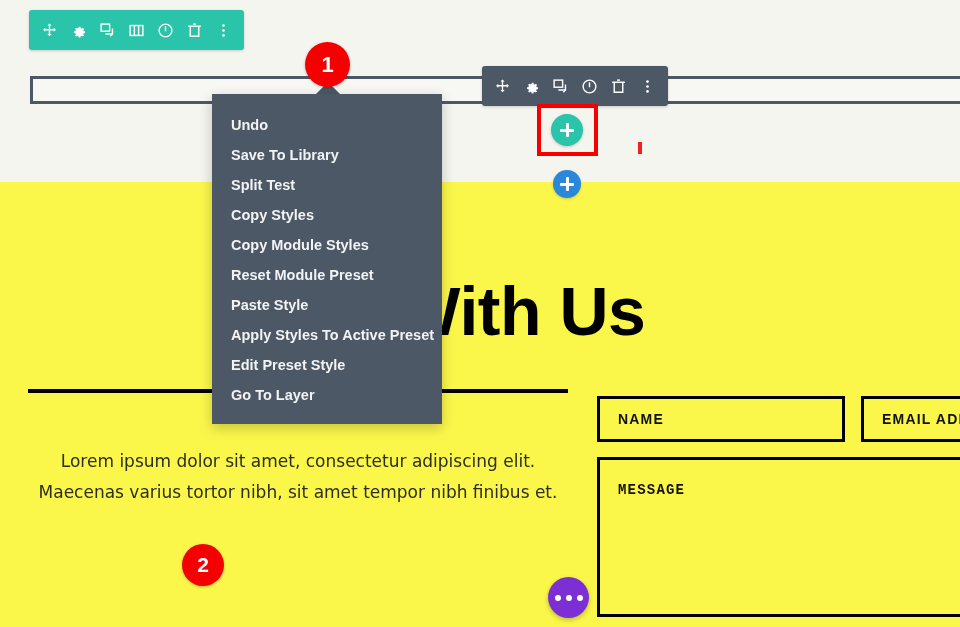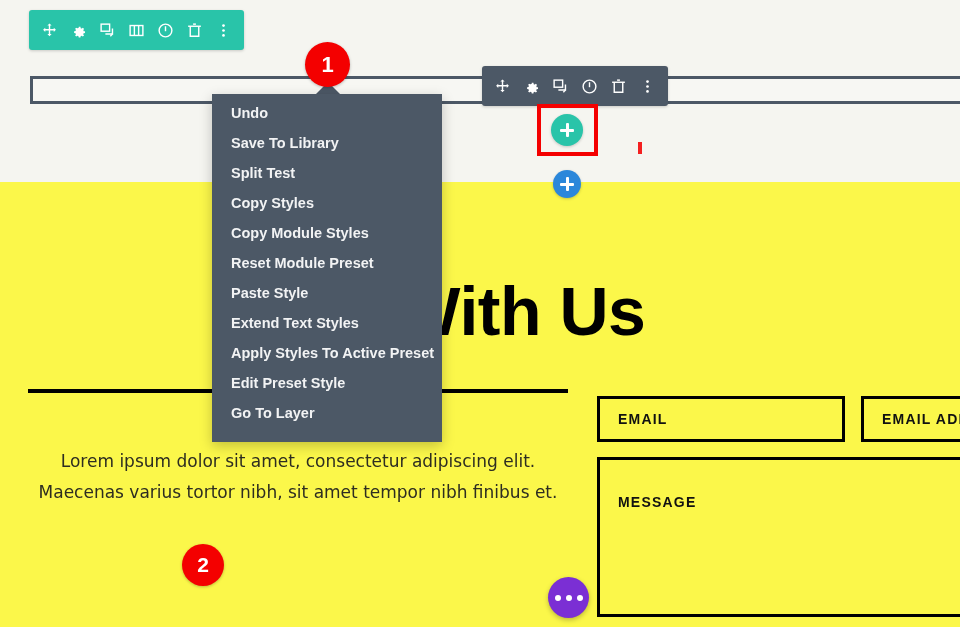--- a/index.html
+++ b/index.html
@@ -58,21 +58,21 @@
     display: flex; align-items: center;
   }
   .field-label {
     font-size: 14px; font-weight: 700; letter-spacing: 1.2px;
     color: #111; padding-left: 18px;
   }
   .field-name  { left: 597px; top: 396px; width: 248px; height: 46px; }
   .field-email { left: 861px; top: 396px; width: 248px; height: 46px; }
   .field-msg   { left: 597px; top: 457px; width: 512px; height: 160px;
                  align-items: flex-start; }
-  .field-msg .field-label { padding-top: 34px; }
+  .field-msg .field-label { padding-top: 22px; font-family: Liberation Mono, monospace; }
 
   
   .toolbar {
     position: absolute;
     display: flex; align-items: center;
     border-radius: 3px;
     padding: 0 6px;
     box-shadow: 0 1px 3px rgba(0,0,0,.18);
   }
   .toolbar.teal { left: 29px; top: 10px; height: 40px; background: #29c4a9; }
@@ -121,21 +121,21 @@
     cursor: pointer;
   }
   .purple-fab i {
     width: 6px; height: 6px; border-radius: 50%; background: #fff; display: block;
   }
 
   
   .ctx-menu {
     position: absolute; left: 212px; top: 94px; width: 230px;
     background: #4c5866;
-    padding: 4px 0 14px 0;
+    padding: 16px 0 14px 0;
     box-shadow: 0 4px 12px rgba(0,0,0,.22);
   }
   .ctx-arrow {
     position: absolute; left: 316px; top: 82px;
     width: 0; height: 0;
     border-left: 12px solid transparent;
     border-right: 12px solid transparent;
     border-bottom: 12px solid #4c5866;
   }
   .ctx-item {
@@ -171,21 +171,21 @@
     <div class="section-outline"></div>
   </div>
 
   <div class="yellow-section"></div>
 
   <div class="hero-heading">rk With Us</div>
   <div class="hero-divider"></div>
   <div class="hero-body">Lorem ipsum dolor sit amet, consectetur adipiscing elit. Maecenas varius tortor nibh, sit amet tempor nibh finibus et.</div>
 
   <div class="field field-name">
-    <span class="field-label">EMAIL</span>
+    <span class="field-label">NAME</span>
   </div>
   <div class="field field-email">
     <span class="field-label">EMAIL ADD</span>
   </div>
   <div class="field field-msg">
     <span class="field-label">MESSAGE</span>
   </div>
 
   <div class="toolbar teal">
     <div class="tb-btn">
@@ -292,21 +292,20 @@
 
   <div class="ctx-arrow"></div>
   <div class="ctx-menu">
     <div class="ctx-item">Undo</div>
     <div class="ctx-item">Save To Library</div>
     <div class="ctx-item">Split Test</div>
     <div class="ctx-item">Copy Styles</div>
     <div class="ctx-item">Copy Module Styles</div>
     <div class="ctx-item">Reset Module Preset</div>
     <div class="ctx-item">Paste Style</div>
-    <div class="ctx-item">Extend Text Styles</div>
     <div class="ctx-item">Apply Styles To Active Preset</div>
     <div class="ctx-item">Edit Preset Style</div>
     <div class="ctx-item">Go To Layer</div>
   </div>
 
   <div class="badge badge-1">1</div>
   <div class="badge badge-2">2</div>
 
 </div>
 

